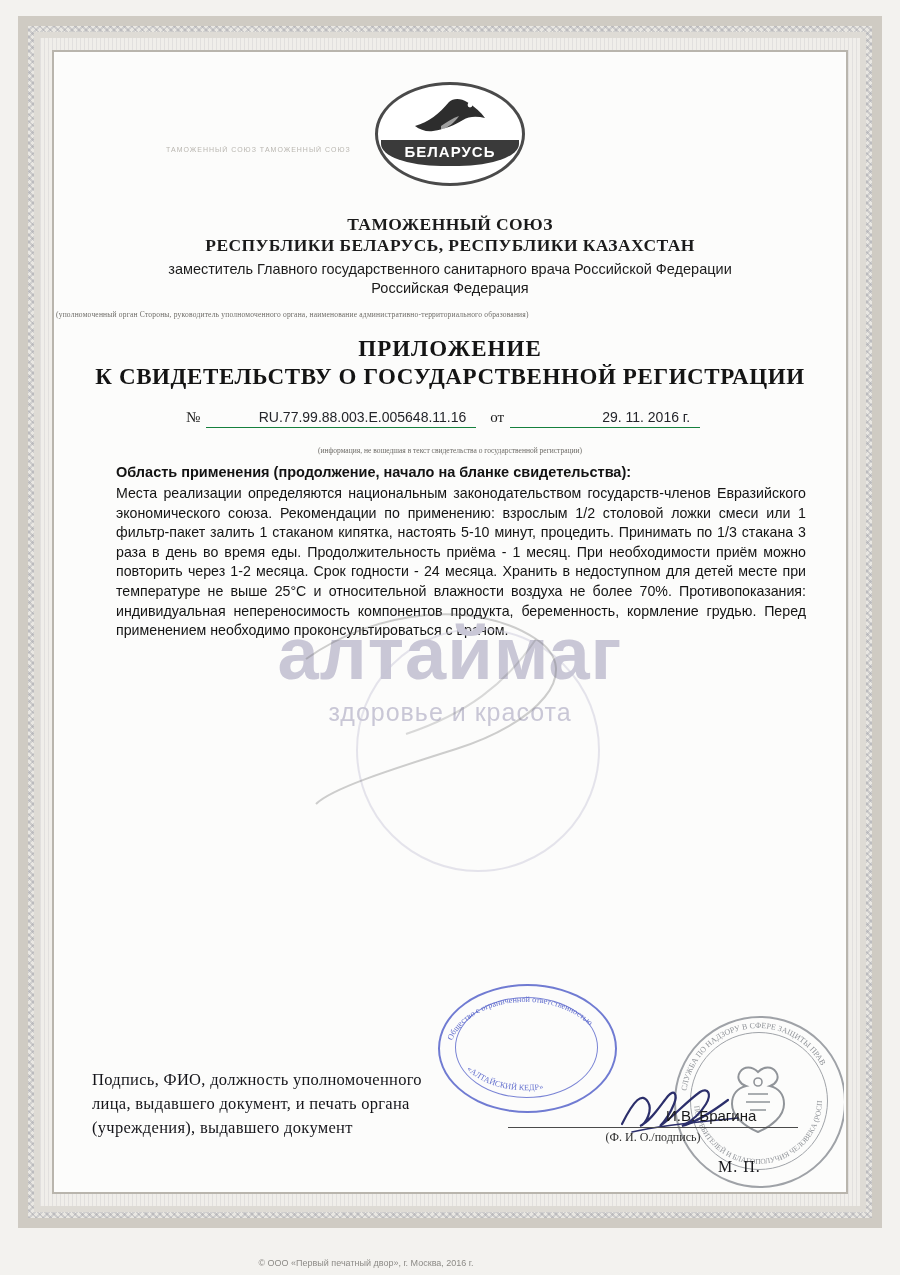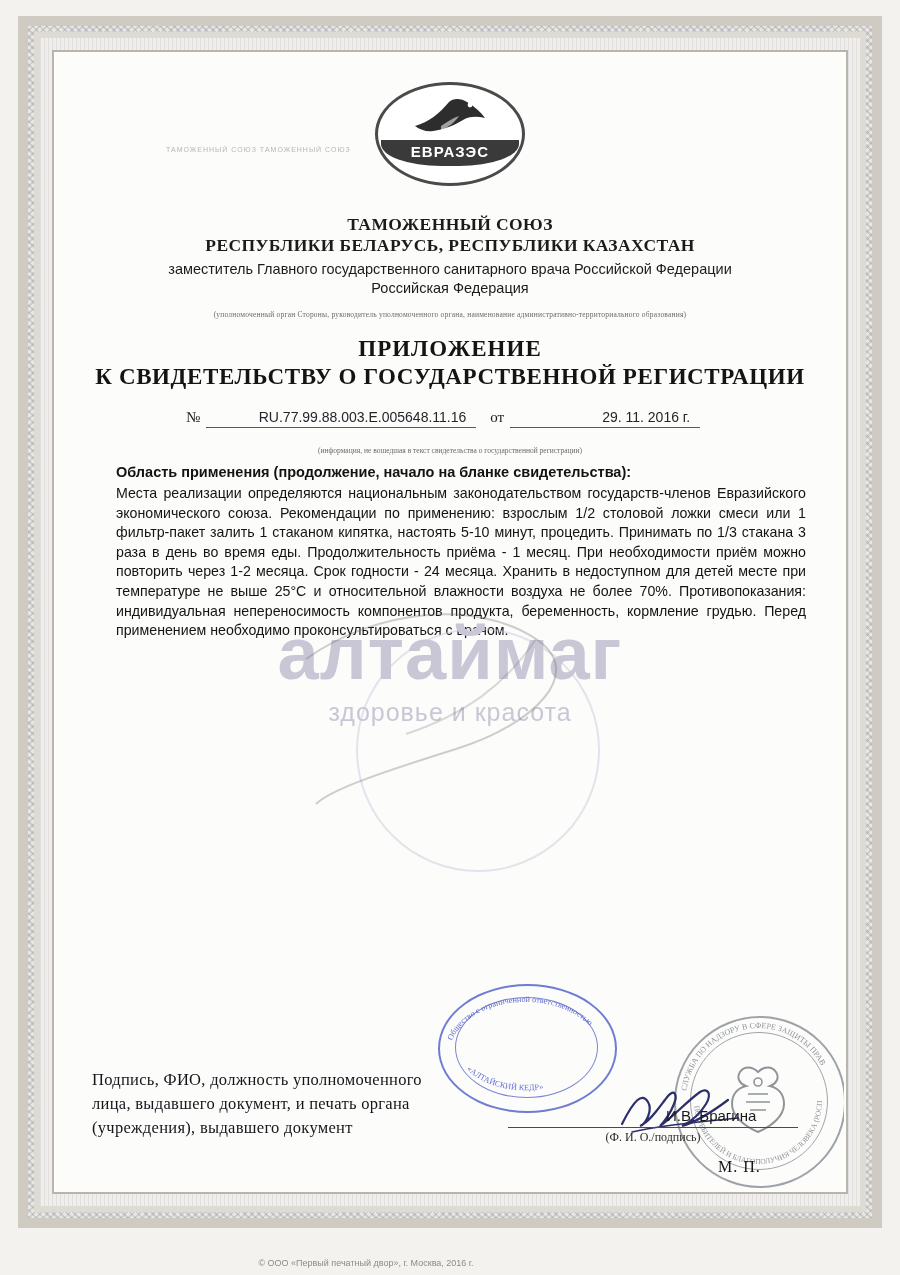--- a/index.html
+++ b/index.html
@@ -130,21 +130,21 @@
     font-size: 14.5px;
     color: #1b1b1b;
     line-height: 19px;
   }
   .org-block { margin-top: 4px; }
 
   .caption-tiny {
     position: absolute;
     left: 0; top: 256px;
     width: 788px;
-    text-align: center;
+    text-align: left;
     font-family: "Liberation Serif", serif;
     font-size: 7.5px;
     color: #6d6b66;
     letter-spacing: 0.2px;
   }
 
   .title-block {
     position: absolute;
     left: 0; top: 282px;
     width: 788px;
@@ -384,21 +384,21 @@
 
     <div class="microtext">ТАМОЖЕННЫЙ СОЮЗ ТАМОЖЕННЫЙ СОЮЗ</div>
 
     <div class="emblem">
       <div class="oval"></div>
       <svg class="bird" viewBox="0 0 78 44">
         <path d="M4 30 C18 26 28 18 38 6 C42 2 50 2 56 6 C64 11 70 16 74 22 C66 20 58 20 52 24 C44 29 34 33 22 35 C16 36 9 34 4 30 Z" fill="#2d2d2d"></path>
         <path d="M30 30 C36 26 42 22 48 20 C44 26 38 31 30 34 Z" fill="#ffffff" opacity="0.55"></path>
         <circle cx="59" cy="9" r="2.4" fill="#ffffff"></circle>
       </svg>
-      <div class="band">ЕВРАЗЭС</div>
+      <div class="band">БЕЛАРУСЬ</div>
     </div>
 
     <div class="hdr-block">
       <div class="hdr-line1">ТАМОЖЕННЫЙ СОЮЗ</div>
       <div class="hdr-line2">РЕСПУБЛИКИ БЕЛАРУСЬ, РЕСПУБЛИКИ КАЗАХСТАН</div>
       <div class="org-block">
         <div class="org-line">заместитель Главного государственного санитарного врача Российской Федерации</div>
         <div class="org-line">Российская Федерация</div>
       </div>
     </div>

